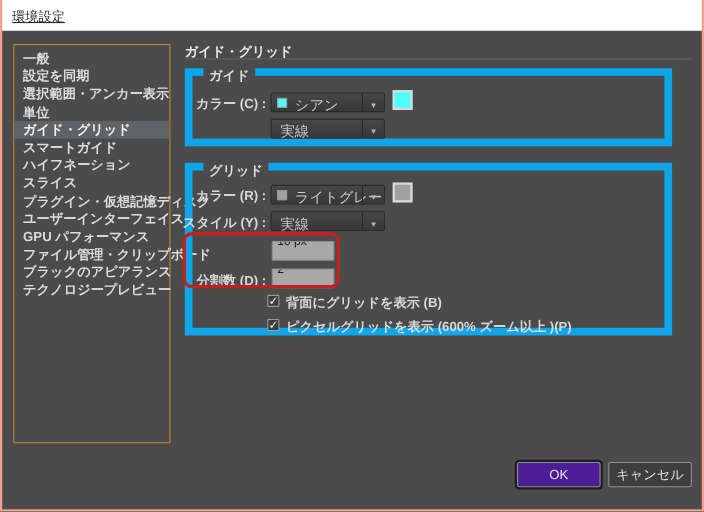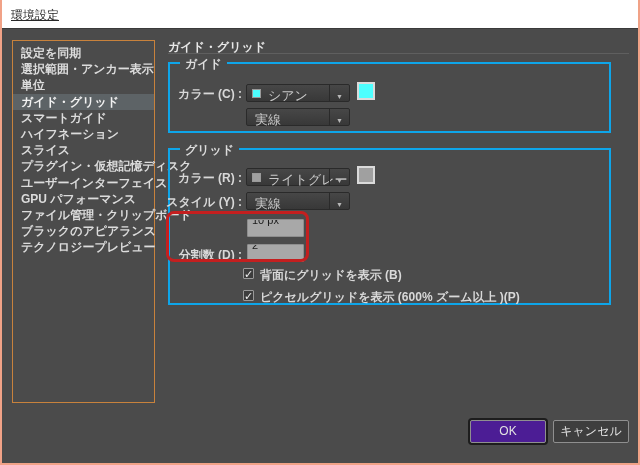--- a/index.html
+++ b/index.html
@@ -35,21 +35,21 @@
   .sidebar-item.selected { background:#5d6366; color:#f2f2f2; }
 
   
   .panel-title {
     position:absolute; left:168px; top:39px; font-size:12px; font-weight:bold; color:#e8e8e8;
   }
   .panel-separator {
     position:absolute; left:168px; top:53px; width:461px; height:1px; background:#5f5f5f;
   }
 
-  .groupbox { position:absolute; border:2px solid #0ea5e9; }
+  .groupbox { position:absolute; border:7px solid #0ea5e9; }
   .groupbox-legend {
     position:absolute; top:-8px; left:10px; background:#4b4b4b; padding:0 5px;
     font-size:12px; font-weight:bold; color:#dcdcdc;
   }
   .gb-guides { left:168px; top:62px;  width:443px; height:71px; }
   .gb-grid   { left:168px; top:148px; width:443px; height:157px; }
 
   .form-label {
     position:absolute; left:160px; width:82px; text-align:right;
     font-size:12px; font-weight:bold; color:#d8d8d8; white-space:nowrap;
@@ -121,20 +121,21 @@
 </head>
 <body>
 
 <div class="screenshot">
 
   <div class="titlebar">
     <span class="titlebar-text">環境設定</span>
   </div>
 
   <div class="sidebar">
+    <div class="sidebar-item">一般</div>
     <div class="sidebar-item">設定を同期</div>
     <div class="sidebar-item">選択範囲・アンカー表示</div>
     <div class="sidebar-item">単位</div>
     <div class="sidebar-item selected">ガイド・グリッド</div>
     <div class="sidebar-item">スマートガイド</div>
     <div class="sidebar-item">ハイフネーション</div>
     <div class="sidebar-item">スライス</div>
     <div class="sidebar-item">プラグイン・仮想記憶ディスク</div>
     <div class="sidebar-item">ユーザーインターフェイス</div>
     <div class="sidebar-item">GPU パフォーマンス</div>

